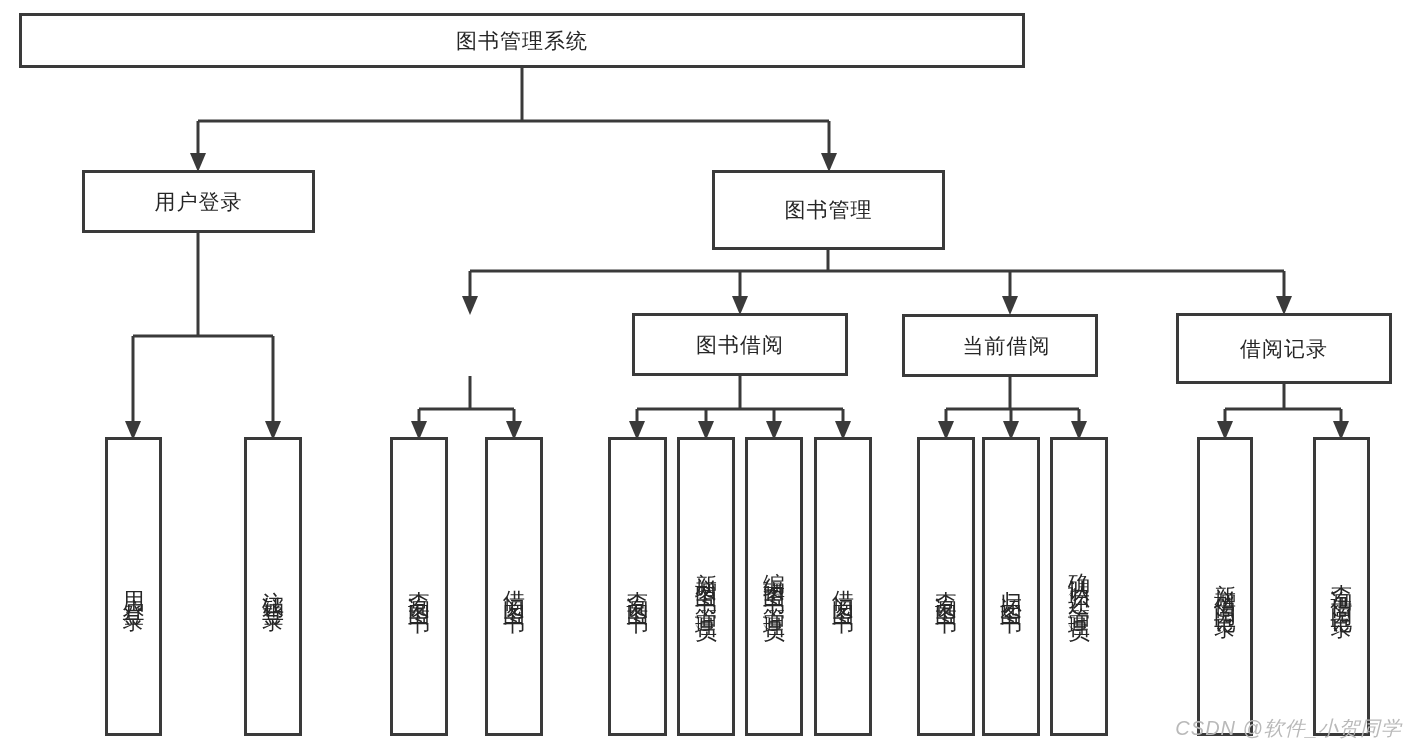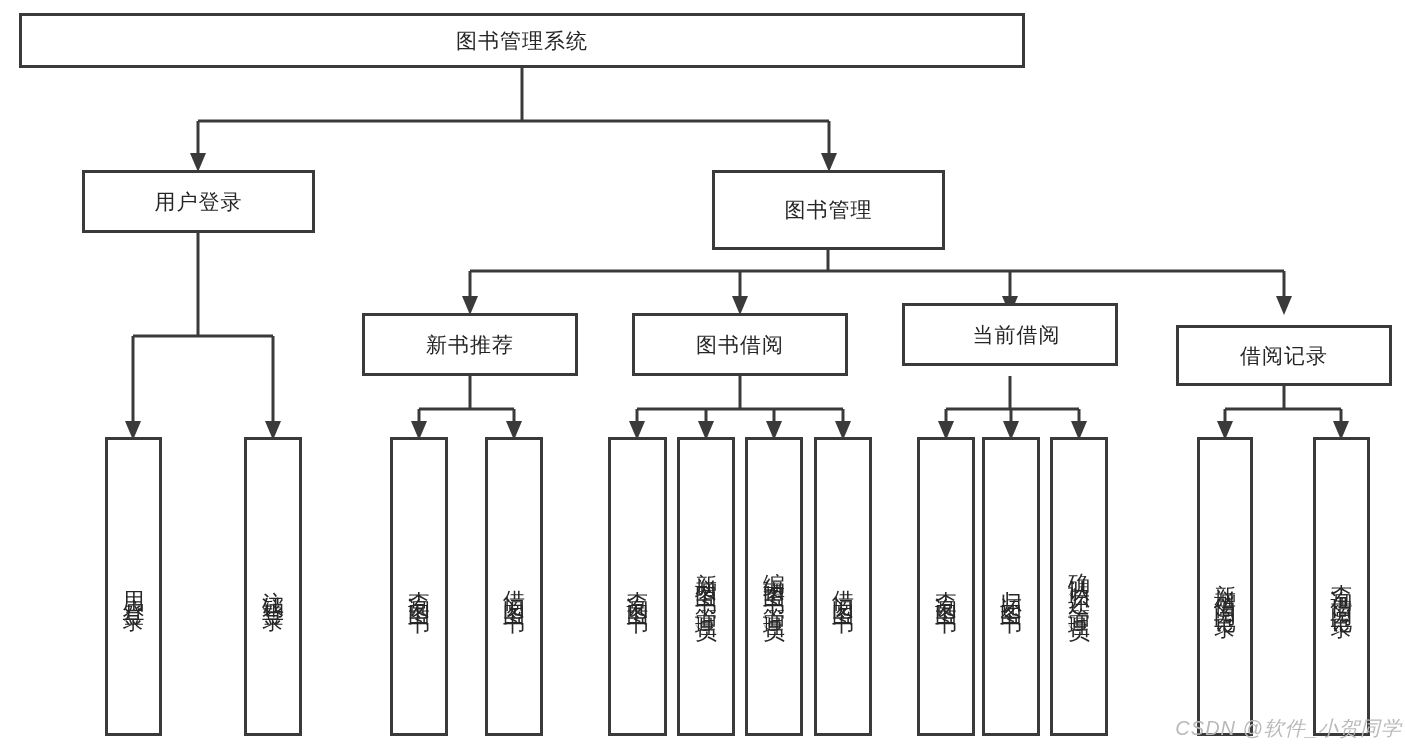--- a/index.html
+++ b/index.html
@@ -112,24 +112,23 @@
     <path class="w" d="M1341 409 V424"></path>
     <path class="a" d="M1217 421 L1233 421 L1225 440 Z"></path>
     <path class="a" d="M1333 421 L1349 421 L1341 440 Z"></path>
   </svg>
 
   <div class="box hbox" style="left:19px;top:13px;width:1006px;height:55px;">图书管理系统</div>
 
   <div class="box hbox" style="left:82px;top:170px;width:233px;height:63px;">用户登录</div>
   <div class="box hbox" style="left:712px;top:170px;width:233px;height:80px;">图书管理</div>
 
-  <div class="box hbox" style="left:362px;top:313px;width:216px;height:63px;">新书推荐</div>
   <div class="box hbox" style="left:632px;top:313px;width:216px;height:63px;">图书借阅</div>
-  <div class="box hbox" style="left:902px;top:303px;width:216px;height:63px;padding-left:13px;">当前借阅</div>
-  <div class="box hbox" style="left:1176px;top:313px;width:216px;height:61px;margin-top:12px;">借阅记录</div>
+  <div class="box hbox" style="left:902px;top:314px;width:196px;height:63px;padding-left:13px;">当前借阅</div>
+  <div class="box hbox" style="left:1176px;top:313px;width:216px;height:71px;">借阅记录</div>
 
   <div class="box vbox" style="left:105px;top:437px;width:57px;height:299px;">用户登录</div>
   <div class="box vbox" style="left:244px;top:437px;width:58px;height:299px;">注销登录</div>
 
   <div class="box vbox" style="left:390px;top:437px;width:58px;height:299px;">查询图书</div>
   <div class="box vbox" style="left:485px;top:437px;width:58px;height:299px;">借阅图书</div>
 
   <div class="box vbox" style="left:608px;top:437px;width:59px;height:299px;">查询图书</div>
   <div class="box vbox" style="left:677px;top:437px;width:58px;height:299px;">新增图书（管理员）</div>
   <div class="box vbox" style="left:745px;top:437px;width:58px;height:299px;">编辑图书（管理员）</div>

